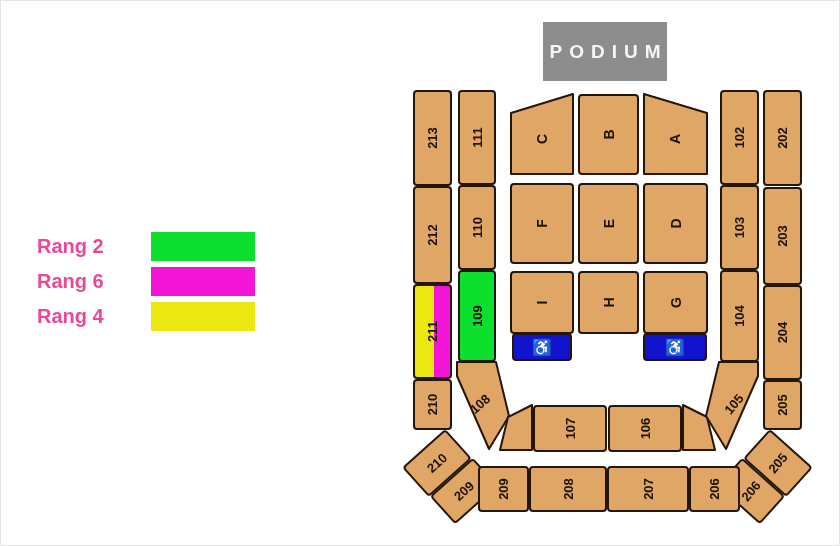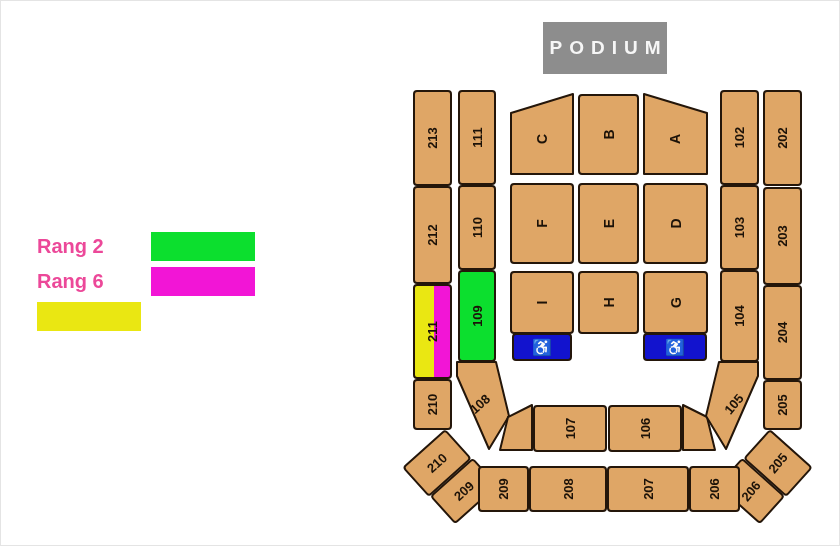--- a/index.html
+++ b/index.html
@@ -8,21 +8,21 @@
     background:#ffffff;
     font-family:"Liberation Sans", sans-serif;
     box-sizing:border-box;border:1px solid #e4e4e4;
   }
   
   #seatmap{position:absolute;left:0;top:0;width:840px;height:546px;}
   #seatmap text{font-family:"Liberation Sans", sans-serif;}
 
   
   .podium{
-    position:absolute;left:542px;top:21px;width:124px;height:52px;
+    position:absolute;left:542px;top:21px;width:124px;height:59px;
     display:flex;align-items:center;justify-content:center;
     color:#f6f6f6;font-weight:700;font-size:19px;letter-spacing:7px;text-indent:7px;
   }
 
   
   .legend{position:absolute;left:36px;top:228px;width:240px;}
   .legend-row{display:flex;align-items:center;height:35px;}
   .legend-label{
     width:114px;font-size:20px;font-weight:700;color:#ec4899;
     line-height:35px;white-space:nowrap;
@@ -202,15 +202,16 @@
 <div class="legend">
   <div class="legend-row">
     <span class="legend-label">Rang 2</span>
     <span class="legend-swatch" style="background: rgb(12, 223, 46);"></span>
   </div>
   <div class="legend-row">
     <span class="legend-label">Rang 6</span>
     <span class="legend-swatch" style="background: rgb(242, 21, 214);"></span>
   </div>
   <div class="legend-row">
+    <span class="legend-label">Rang 4</span>
     <span class="legend-swatch" style="background: rgb(234, 231, 18);"></span>
   </div>
 </div>
 
 </body></html>

